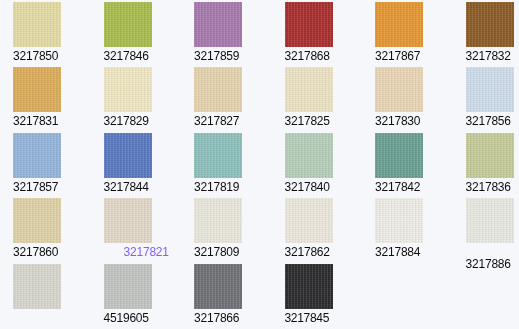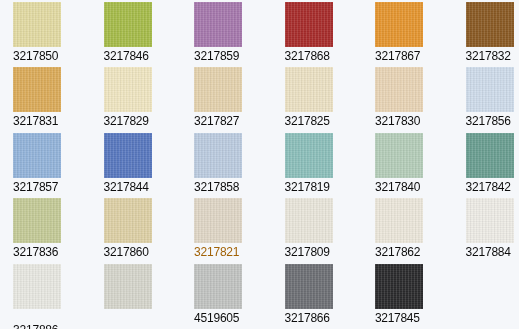--- a/index.html
+++ b/index.html
@@ -125,24 +125,20 @@
     </div>
     <div class="swatch-cell">
       <div class="swatch-chip" title="medium-blue" style="background-color: rgb(147, 180, 219);"></div>
       <span class="swatch-label" style="color: rgb(13, 13, 13);">3217857</span>
     </div>
     <div class="swatch-cell">
       <div class="swatch-chip" title="strong-blue" style="background-color: rgb(88, 120, 192);"></div>
       <span class="swatch-label" style="color: rgb(13, 13, 13);">3217844</span>
     </div>
     <div class="swatch-cell">
-      <div class="swatch-chip" title="light-blue-grey" style="background-color: rgb(188, 204, 224);"></div>
-      <span class="swatch-label" style="color: rgb(13, 13, 13);">3217858</span>
-    </div>
-    <div class="swatch-cell">
       <div class="swatch-chip" title="teal" style="background-color: rgb(140, 192, 187);"></div>
       <span class="swatch-label" style="color: rgb(13, 13, 13);">3217819</span>
     </div>
     <div class="swatch-cell">
       <div class="swatch-chip" title="pale-sage-green" style="background-color: rgb(181, 206, 185);"></div>
       <span class="swatch-label" style="color: rgb(13, 13, 13);">3217840</span>
     </div>
     <div class="swatch-cell">
       <div class="swatch-chip" title="sea-green" style="background-color: rgb(106, 159, 145);"></div>
       <span class="swatch-label" style="color: rgb(13, 13, 13);">3217842</span>
@@ -150,21 +146,21 @@
     <div class="swatch-cell">
       <div class="swatch-chip" title="sage-olive" style="background-color: rgb(197, 203, 152);"></div>
       <span class="swatch-label" style="color: rgb(13, 13, 13);">3217836</span>
     </div>
     <div class="swatch-cell">
       <div class="swatch-chip" title="wheat" style="background-color: rgb(222, 209, 166);"></div>
       <span class="swatch-label" style="color: rgb(13, 13, 13);">3217860</span>
     </div>
     <div class="swatch-cell">
       <div class="swatch-chip" title="light-greige" style="background-color: rgb(224, 215, 199);"></div>
-      <span class="swatch-label" style="color: #a16207;">3217821</span>
+      <span class="swatch-label" style="color: #8b5cf6; margin-left: 20px;">3217821</span>
     </div>
     <div class="swatch-cell">
       <div class="swatch-chip" title="off-white" style="background-color: rgb(233, 230, 219);"></div>
       <span class="swatch-label" style="color: rgb(13, 13, 13);">3217809</span>
     </div>
     <div class="swatch-cell">
       <div class="swatch-chip" title="ivory" style="background-color: rgb(236, 231, 219);"></div>
       <span class="swatch-label" style="color: rgb(13, 13, 13);">3217862</span>
     </div>
     <div class="swatch-cell">

